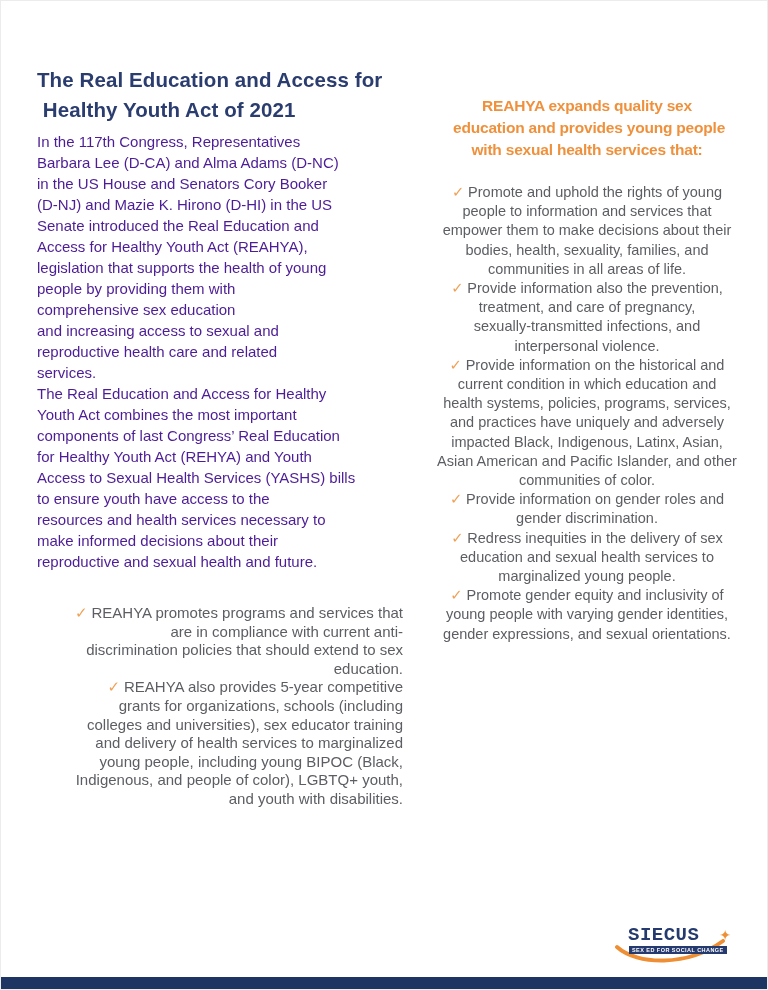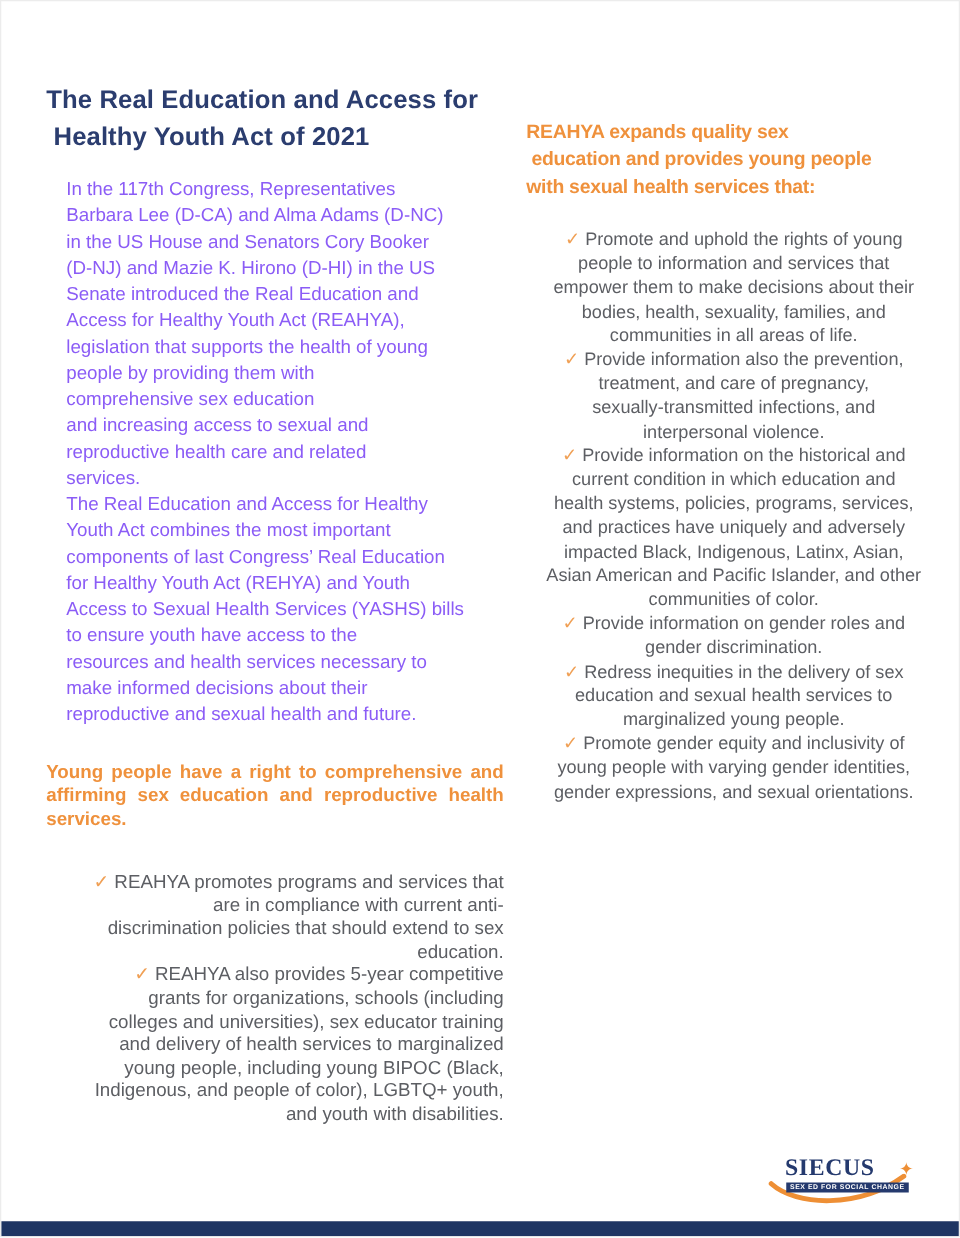--- a/index.html
+++ b/index.html
@@ -17,53 +17,54 @@
 
   .doc-title{
     width:392px;
     margin:0 0 6px 0;
     font-size:20.5px;line-height:30px;font-weight:bold;
     color:#2B3D6F;
     white-space:pre-wrap;
     letter-spacing:0.1px;
   }
   .intro{
-    margin:16px;
+    margin:0;
     font-size:15px;line-height:21px;
-    color:#8b5cf6;
+    color:#4c1d95;
     white-space:pre-line;
   }
   .subhead{
     margin:26px 0 0 0;
     font-size:15px;line-height:19px;font-weight:bold;
     color:#EF913C;
     text-align:justify;
   }
   .right-heading{
     margin:0 0 22px 0;
     font-size:15.5px;line-height:22px;font-weight:bold;
     color:#EF913C;
     white-space:pre-wrap;
     letter-spacing:-0.2px;
+    text-align:center;
   }
   .checklist{margin:0;padding:0;}
   .checklist-left{margin-top:32px;text-align:right;}
   .check-item{margin:0;padding:0;color:#5C5E63;}
   .col-left .check-item{font-size:15px;line-height:18.6px;}
   .col-right .check-item{font-size:14.5px;line-height:19.2px;text-align:center;}
   .check{color:#F0A055;margin-right:4px;}
   .check-text{white-space:pre-line;}
 
   
   .logo{position:absolute;left:612px;top:922px;width:118px;height:50px;}
   .logo-word{
     position:absolute;left:15px;top:1px;
     font-size:19px;font-weight:bold;color:#253A6E;
     letter-spacing:0.5px;
-    font-family:Liberation Serif, serif;
+    font-family:Liberation Mono, monospace;
   }
   .logo-tagline{
     position:absolute;left:16px;top:23px;
     background:#253A6E;color:#ffffff;
     font-size:5.5px;font-weight:bold;letter-spacing:0.45px;
     padding:1px 3px 1px 3px;
     white-space:nowrap;
   }
   .logo-swoosh{position:absolute;left:0px;top:16px;}
   .logo-star{
@@ -100,21 +101,20 @@
 The Real Education and Access for Healthy
 Youth Act combines the most important
 components of last Congress’ Real Education
 for Healthy Youth Act (REHYA) and Youth
 Access to Sexual Health Services (YASHS) bills
 to ensure youth have access to the
 resources and health services necessary to
 make informed decisions about their
 reproductive and sexual health and future.</p>
 
-    <p class="subhead">Young people have a right to comprehensive and affirming sex education and reproductive health services.</p>
 
     <div class="checklist checklist-left">
       <p class="check-item"><span class="check">✓</span><span class="check-text">REAHYA promotes programs and services that
 are in compliance with current anti-
 discrimination policies that should extend to sex
 education.</span></p>
       <p class="check-item"><span class="check">✓</span><span class="check-text">REAHYA also provides 5-year competitive
 grants for organizations, schools (including
 colleges and universities), sex educator training
 and delivery of health services to marginalized

